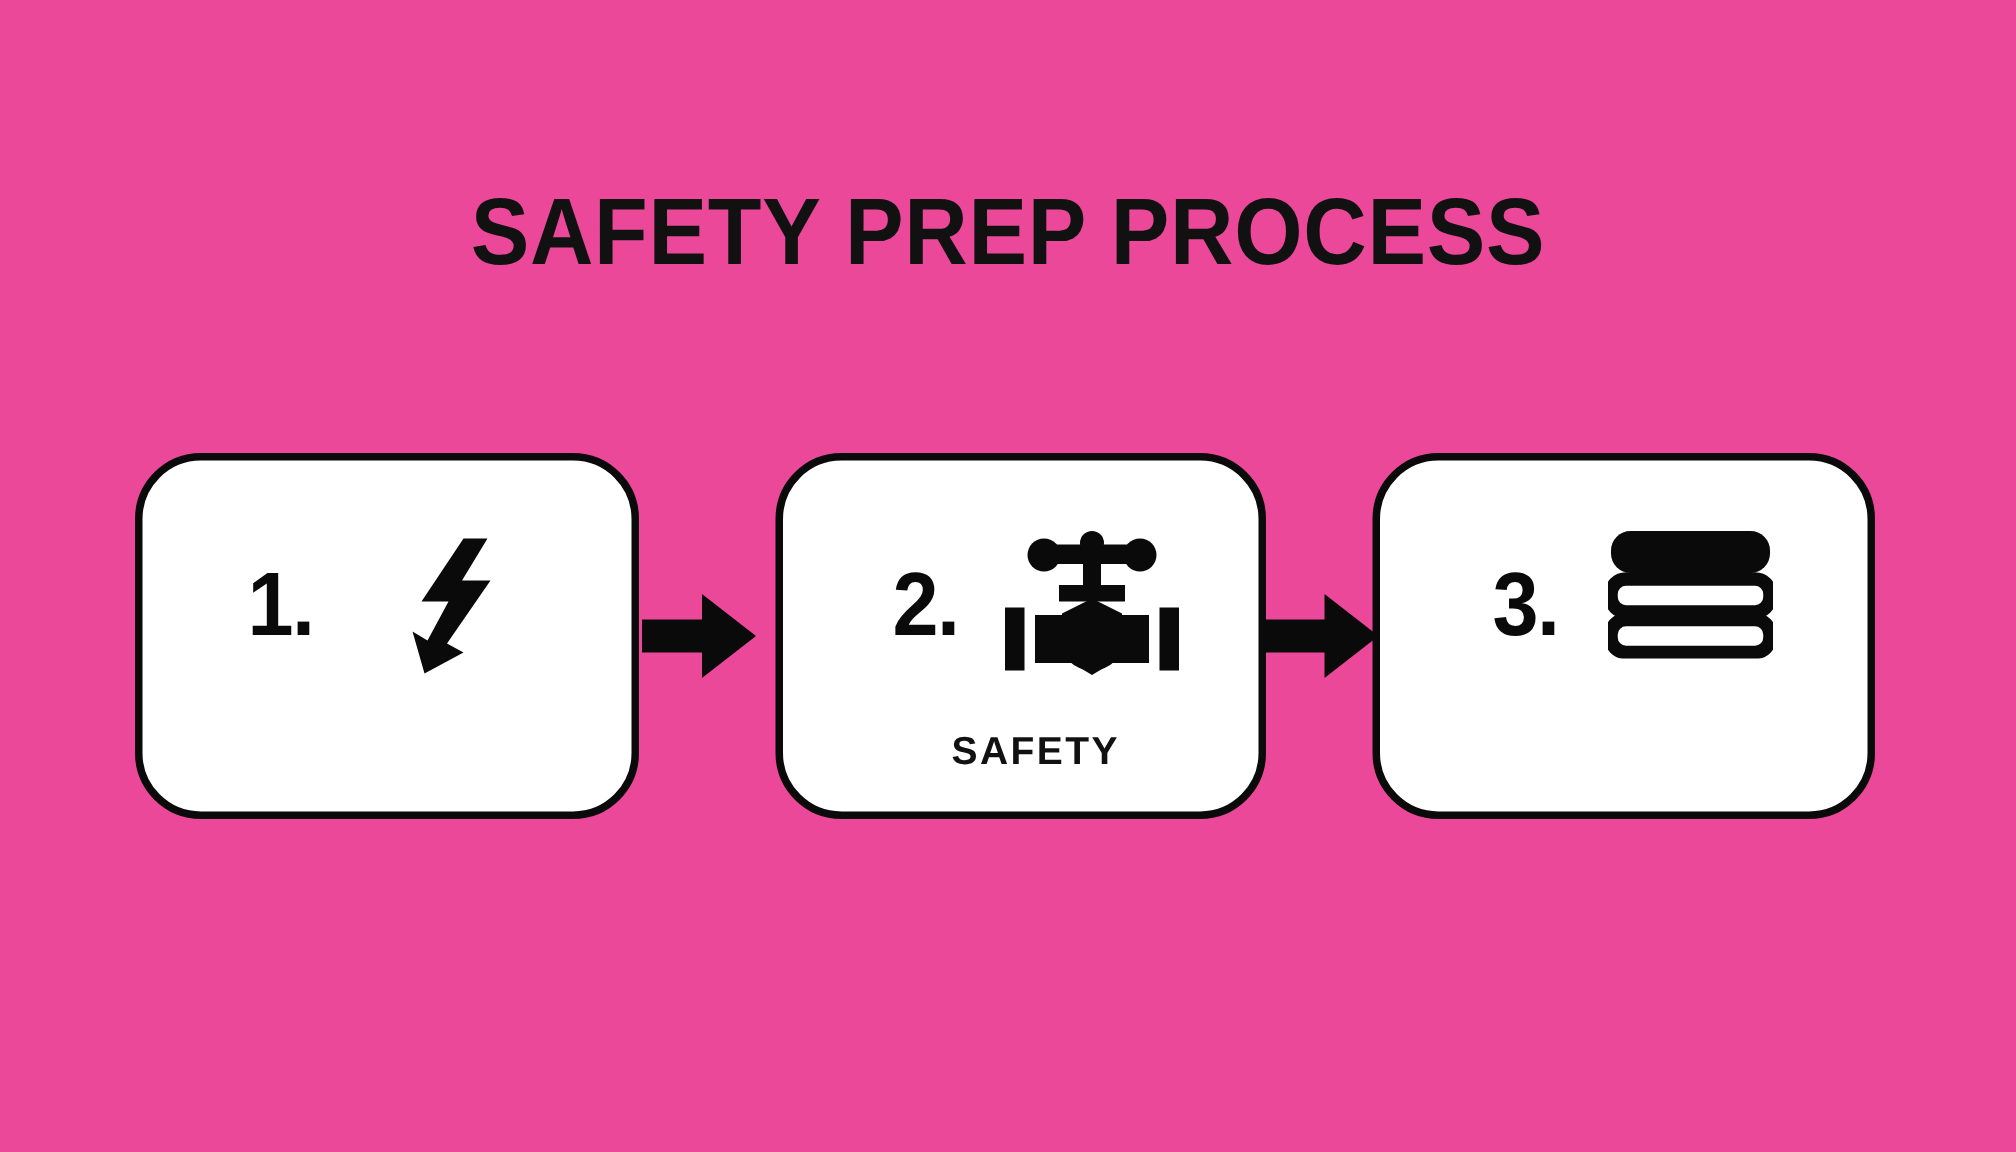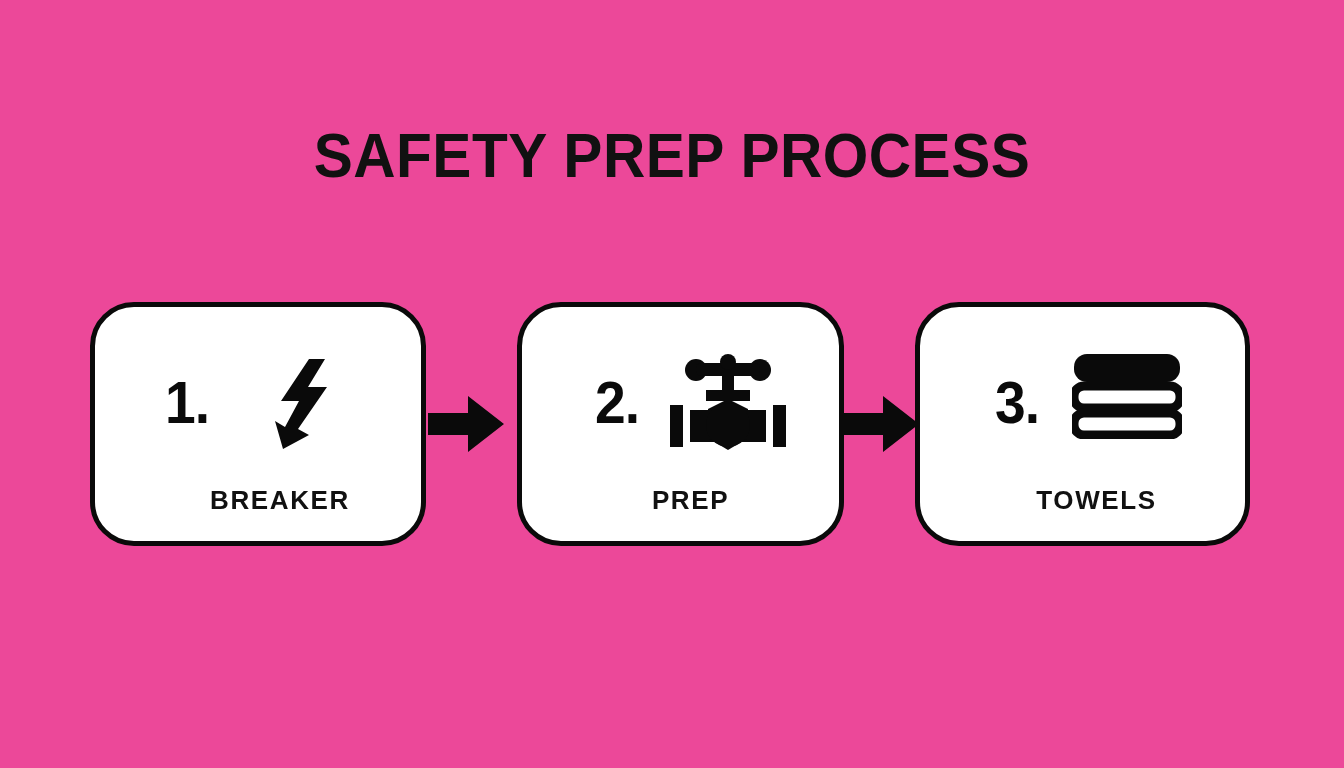--- a/index.html
+++ b/index.html
@@ -156,21 +156,20 @@
               L 30 96
               L 56 82
               L 45 76
               L 74 34
               L 55 34
               L 72 6
               Z"></path>
           </svg>
         </span>
       </div>
-      <div class="card-label" id="card-label-1">BREAKER</div>
     </div>
 
     <div class="flow-arrow" id="flow-arrow-1">
       <svg viewBox="0 0 76 60" width="76" height="60" aria-hidden="true">
         <path fill="#0a0a0a" d="M 0 19 L 40 19 L 40 2 L 76 30 L 40 58 L 40 41 L 0 41 Z"></path>
       </svg>
     </div>
 
     <div class="step-card" id="step-card-2">
       <div class="card-main">
@@ -199,21 +198,21 @@
                        L 40 56
                        Z"></path>
               <circle cx="60" cy="72" r="22"></circle>
 
               <rect x="2" y="52" width="13" height="42"></rect>
               <rect x="105" y="52" width="13" height="42"></rect>
             </g>
           </svg>
         </span>
       </div>
-      <div class="card-label" id="card-label-2">PREP</div>
+      <div class="card-label" id="card-label-2">SAFETY</div>
     </div>
 
     <div class="flow-arrow" id="flow-arrow-2">
       <svg viewBox="0 0 76 60" width="76" height="60" aria-hidden="true">
         <path fill="#0a0a0a" d="M 0 19 L 40 19 L 40 2 L 76 30 L 40 58 L 40 41 L 0 41 Z"></path>
       </svg>
     </div>
 
     <div class="step-card" id="step-card-3">
       <div class="card-main">
@@ -224,17 +223,16 @@
 
               <rect x="2" y="1" width="106" height="28" rx="13"></rect>
 
               <rect x="2" y="33" width="106" height="22" rx="10" fill="none" stroke="#0a0a0a" stroke-width="9"></rect>
 
               <rect x="2" y="60" width="106" height="22" rx="10" fill="none" stroke="#0a0a0a" stroke-width="9"></rect>
             </g>
           </svg>
         </span>
       </div>
-      <div class="card-label" id="card-label-3">TOWELS</div>
     </div>
 
   </div>
 </div>
 
 </body></html>

